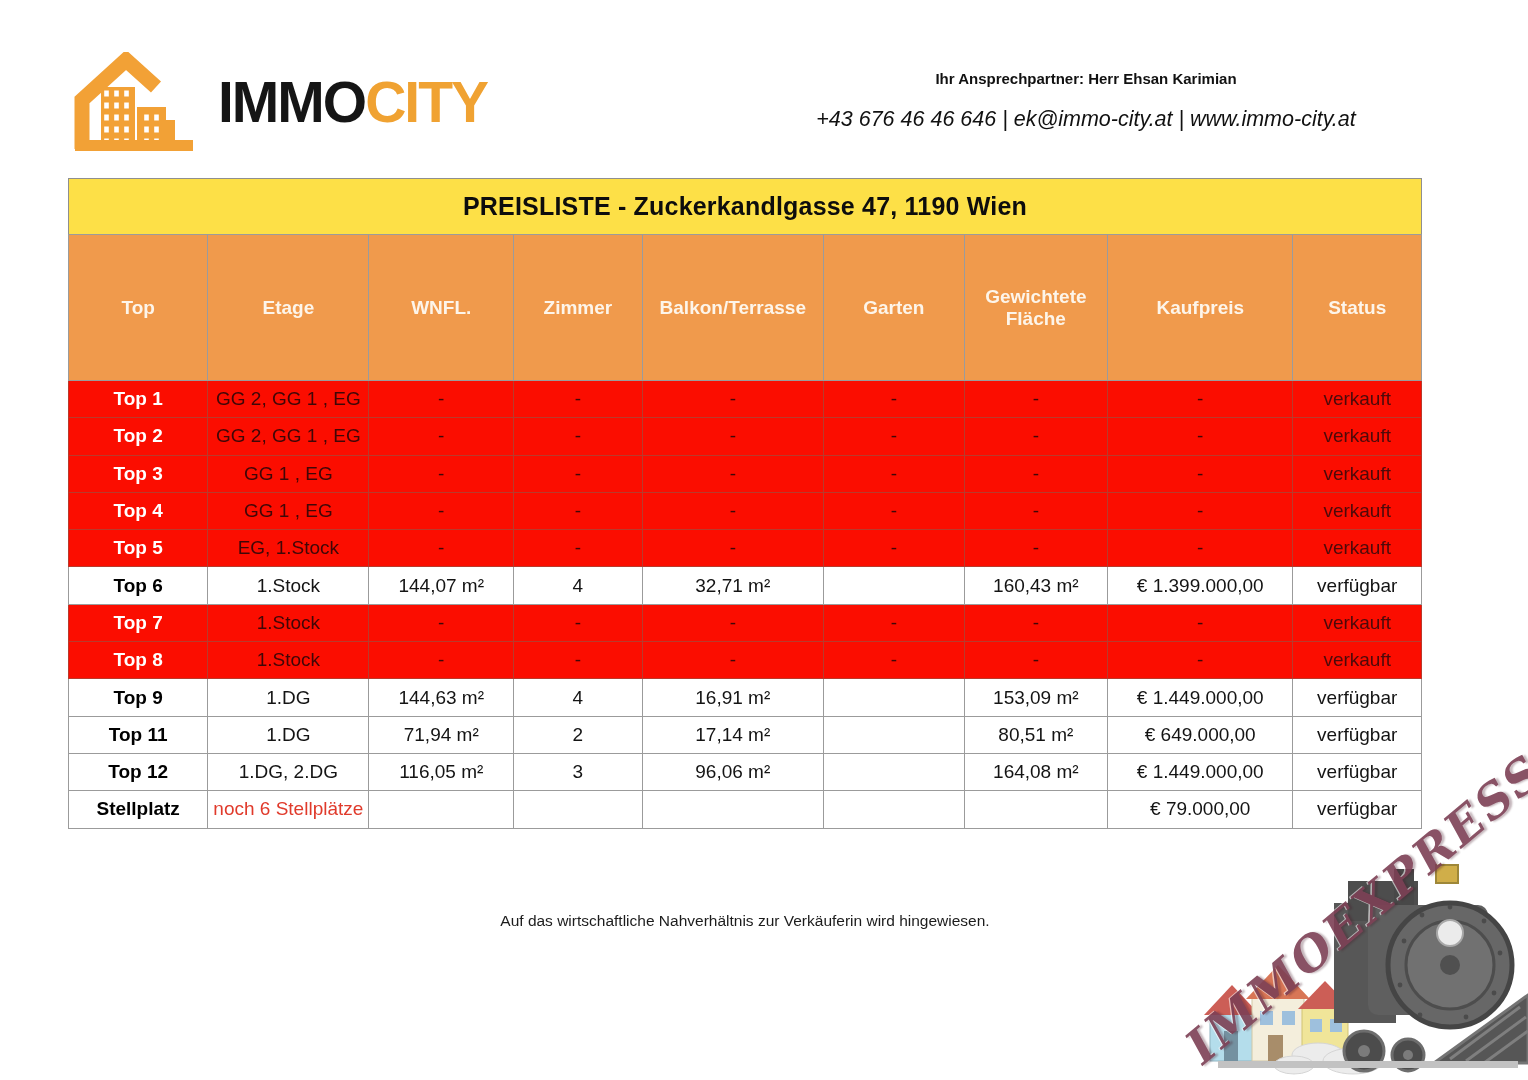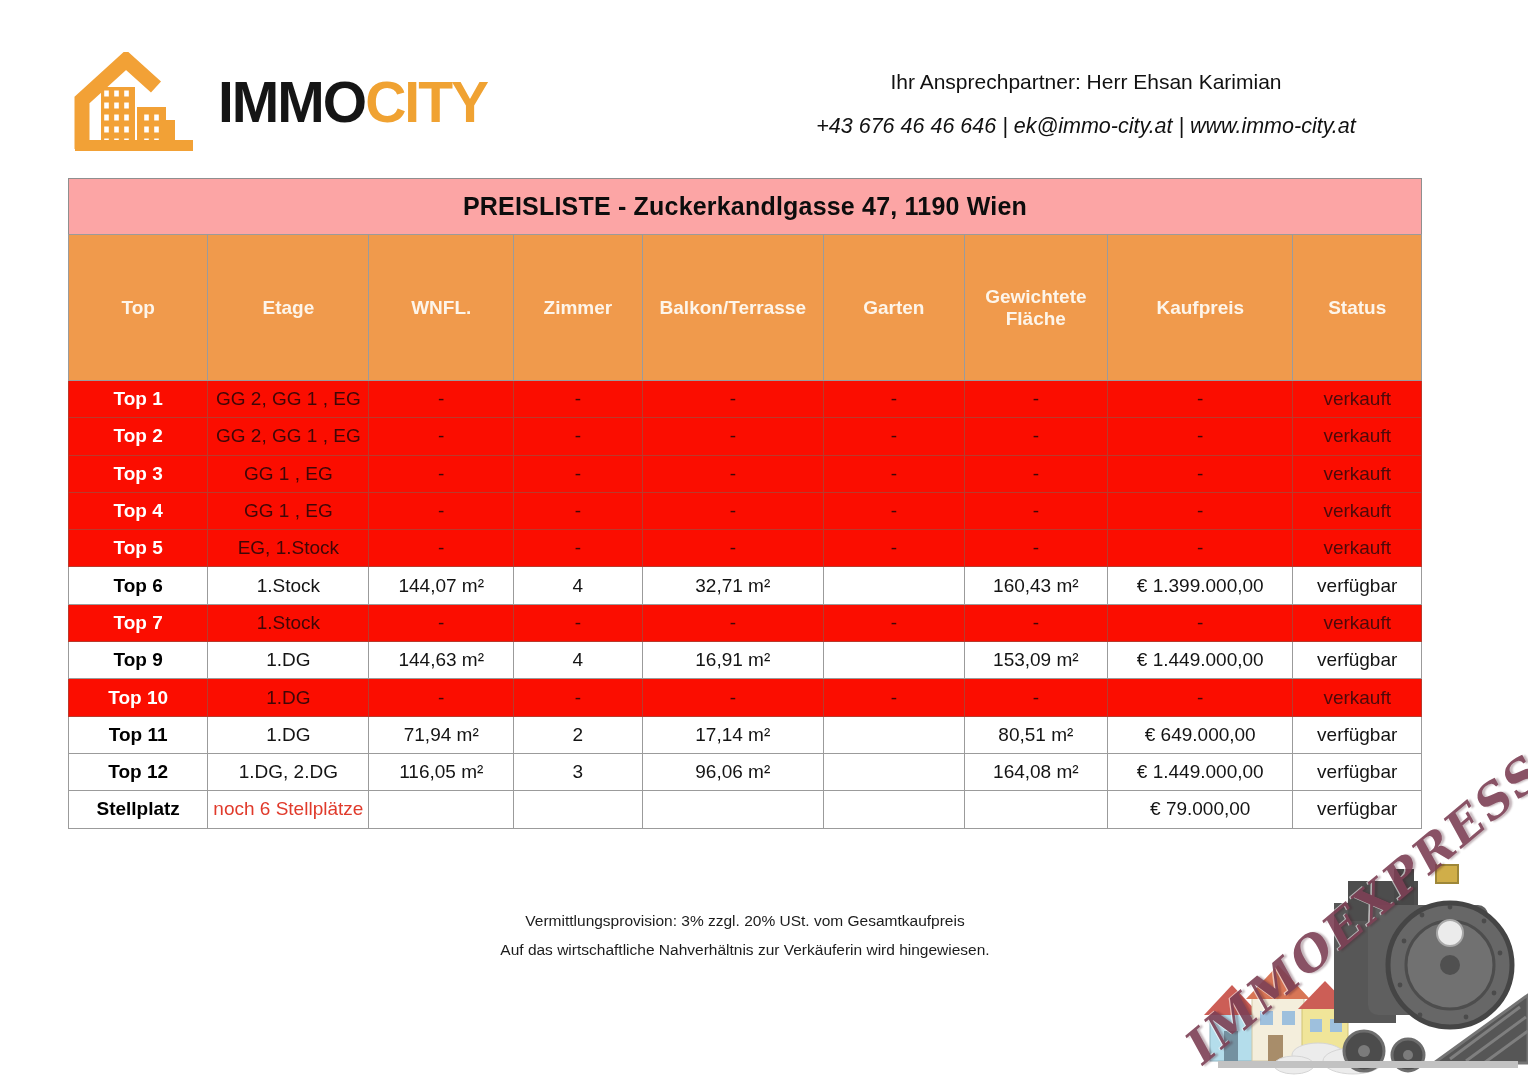--- a/index.html
+++ b/index.html
@@ -9,27 +9,27 @@
   }
 
   
   .logo{position:absolute;left:72px;top:52px;display:flex;align-items:center;}
   .logo-icon{width:142px;height:100px;}
   .logo-text{font-weight:900;font-size:57px;line-height:92px;letter-spacing:-2px;margin-left:4px;}
   .logo-immo{color:#151515;}
   .logo-city{color:#f0a232;}
 
   .contact{position:absolute;left:782px;top:70px;width:608px;text-align:center;}
-  .contact-line1{font-weight:400;font-size:21px;color:#111;margin-bottom:20px;}
+  .contact-line1{font-weight:700;font-size:15px;color:#111;margin-bottom:20px;}
   .contact-line2{font-weight:400;font-size:21.5px;color:#111;font-style:italic;}
 
   
   .sheet{position:absolute;left:68px;top:178px;width:1354px;}
   .sheet-title{
-    background:#fca5a5;border:1.5px solid #8f8f8f;border-bottom:none;
+    background:#fde047;border:1.5px solid #8f8f8f;border-bottom:none;
     height:55px;display:flex;align-items:center;justify-content:center;
     font-weight:700;font-size:25px;color:#0d0d0d;letter-spacing:.2px;
   }
   table.price{
     width:100%;border-collapse:collapse;table-layout:fixed;
     border:1.5px solid #8f8f8f;
     padding-left:22px;
   }
   table.price th{
     background:#f09a4c;color:#fdf5ea;font-weight:700;font-size:19px;
@@ -187,42 +187,42 @@
           <td class="top-cell">Top 7</td>
           <td>1.Stock</td>
           <td>-</td>
           <td>-</td>
           <td>-</td>
           <td>-</td>
           <td>-</td>
           <td>-</td>
           <td class="status-cell">verkauft</td>
         </tr>
+        <tr class="sold">
+          <td class="top-cell">Top 8</td>
+          <td>1.Stock</td>
+          <td>-</td>
+          <td>-</td>
+          <td>-</td>
+          <td>-</td>
+          <td>-</td>
+          <td>-</td>
+          <td class="status-cell">verkauft</td>
+        </tr>
         <tr>
           <td class="top-cell">Top 9</td>
           <td>1.DG</td>
           <td>144,63 m²</td>
           <td>4</td>
           <td>16,91 m²</td>
           <td></td>
           <td>153,09 m²</td>
           <td>€ 1.449.000,00</td>
           <td class="status-cell">verfügbar</td>
         </tr>
-        <tr class="sold">
-          <td class="top-cell">Top 10</td>
-          <td>1.DG</td>
-          <td>-</td>
-          <td>-</td>
-          <td>-</td>
-          <td>-</td>
-          <td>-</td>
-          <td>-</td>
-          <td class="status-cell">verkauft</td>
-        </tr>
         <tr>
           <td class="top-cell">Top 11</td>
           <td>1.DG</td>
           <td>71,94 m²</td>
           <td>2</td>
           <td>17,14 m²</td>
           <td></td>
           <td>80,51 m²</td>
           <td>€ 649.000,00</td>
           <td class="status-cell">verfügbar</td>
@@ -247,21 +247,20 @@
           <td></td>
           <td></td>
           <td>€ 79.000,00</td>
           <td class="status-cell">verfügbar</td>
         </tr>
       </tbody>
   </table>
 </div>
 
 <div class="remarks">
-  <div class="remark-line">Vermittlungsprovision: 3% zzgl. 20% USt. vom Gesamtkaufpreis</div>
   <div class="remark-line">Auf das wirtschaftliche Nahverhältnis zur Verkäuferin wird hingewiesen.</div>
 </div>
 
 <div class="watermark">
   <svg class="watermark-art" viewBox="0 0 330 235" aria-hidden="true">
     <g opacity="0.95">
 
       <g>
         <rect x="12" y="168" width="44" height="48" fill="#a8d8e8" stroke="#7fa8b8" stroke-width="1"></rect>
         <polygon points="6,170 34,140 62,170" fill="#c4443a"></polygon>

